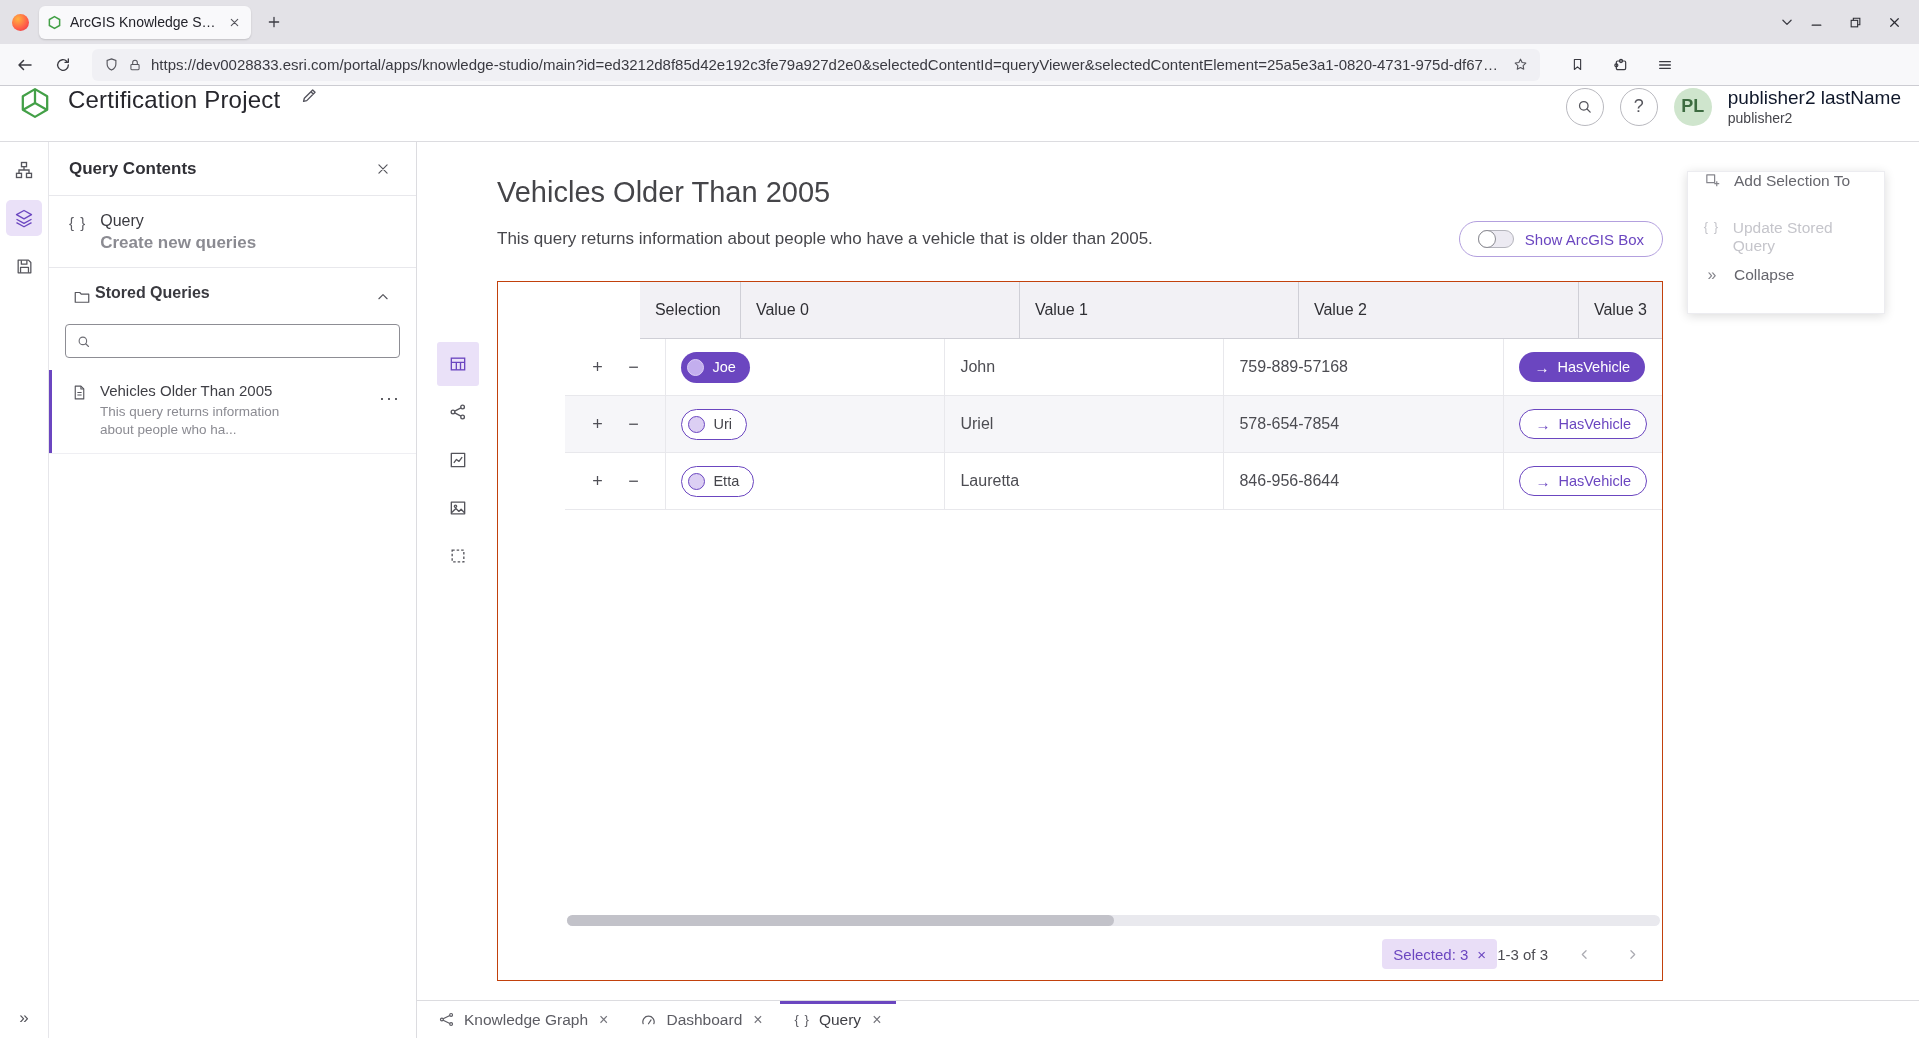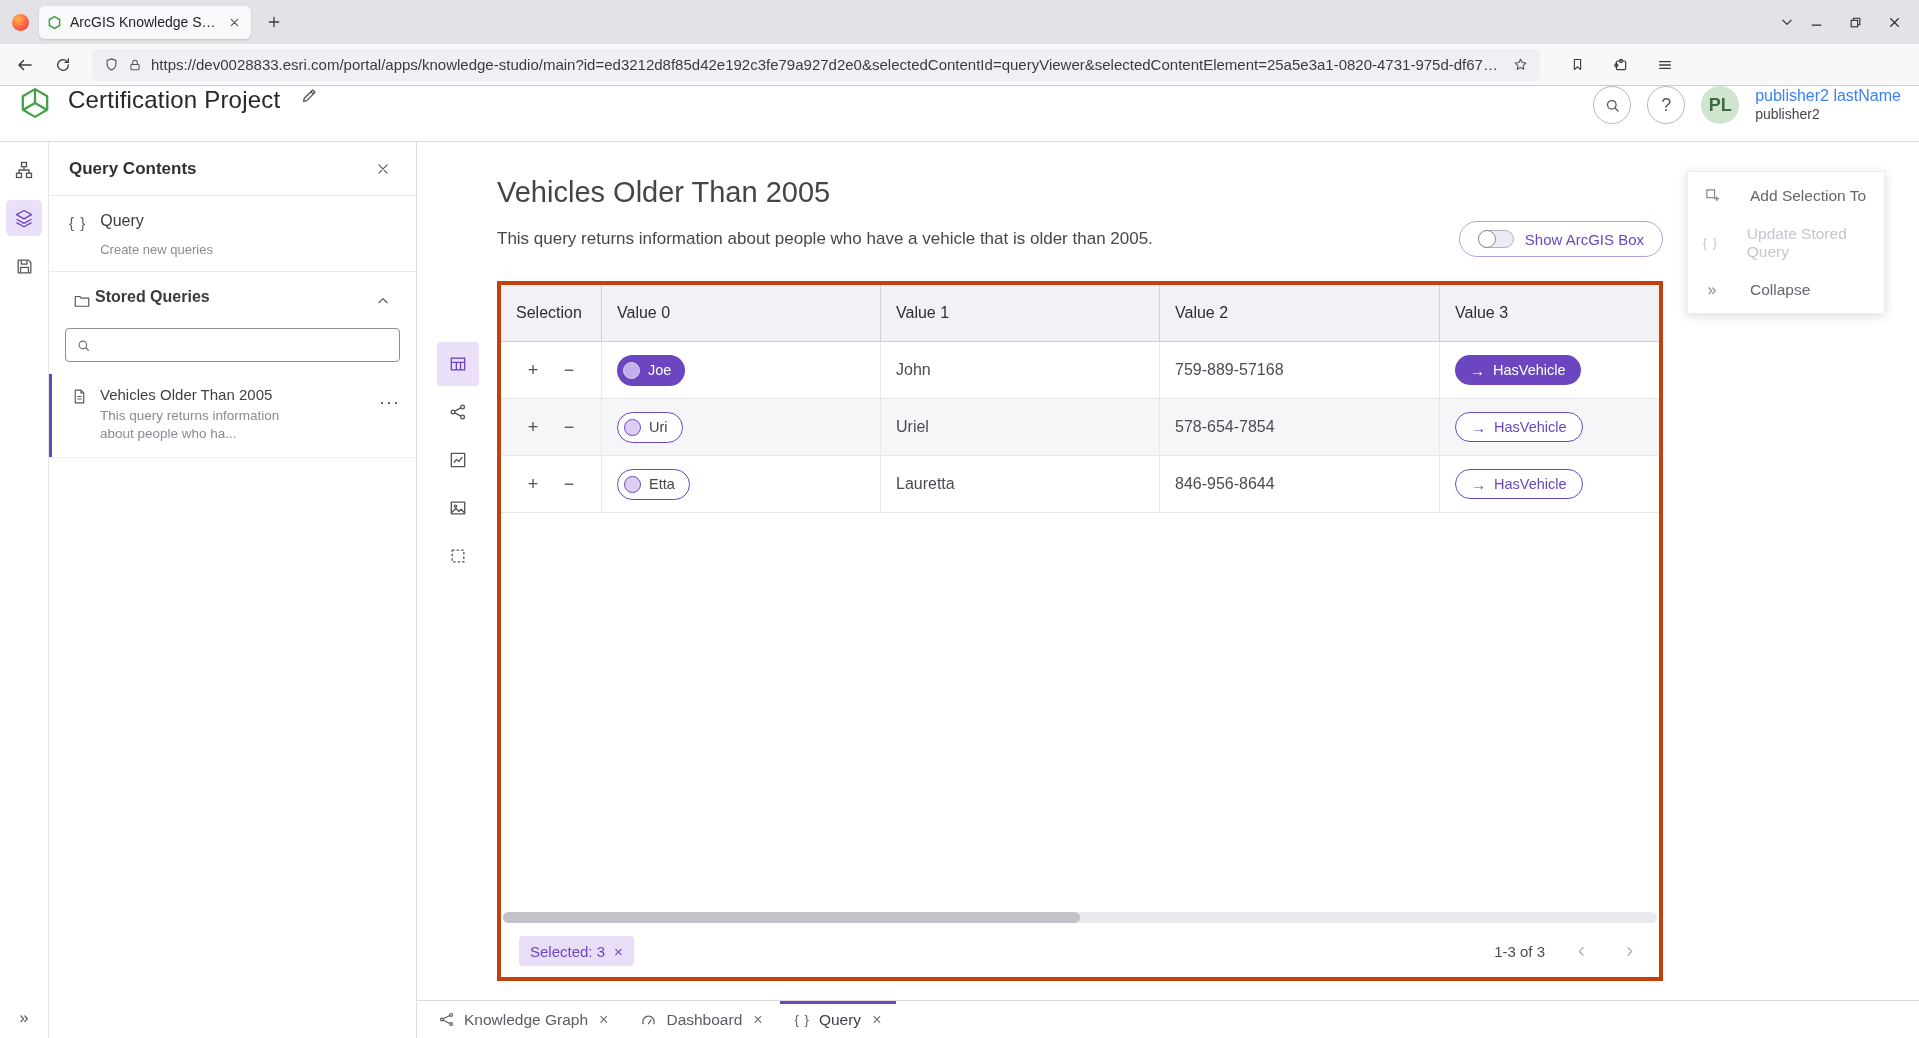--- a/index.html
+++ b/index.html
@@ -34,40 +34,40 @@
 
   
   .app-header{height:56px;background:#fff;border-bottom:1px solid #dcdce0;display:flex;align-items:flex-start;padding:0 18px;gap:16px;flex:0 0 auto;}
   .app-logo{width:34px;height:34px;color:#43a047;}
   .app-title{font-size:24px;font-weight:500;color:#26262c;letter-spacing:.2px;}
   .pencil{color:#52525c;margin-left:4px;}
   .hdr-right{margin-left:auto;display:flex;align-items:center;gap:16px;}
   .circle-btn{width:38px;height:38px;border:1px solid #b9b9bf;border-radius:50%;display:flex;align-items:center;justify-content:center;color:#55555c;font-size:18px;}
   .avatar{width:38px;height:38px;border-radius:50%;background:#cfe5cd;color:#3d6b40;font-size:18px;font-weight:700;display:flex;align-items:center;justify-content:center;}
   .user-block{display:flex;flex-direction:column;line-height:1.25;}
-  .user-name{font-size:16px;color:#3b82f6;}
+  .user-name{font-size:19px;color:#0f172a;}
   .user-sub{font-size:14px;color:#45454b;}
 
   
   .app-body{flex:1;display:flex;min-height:0;}
 
   .rail{width:49px;border-right:1px solid #e6e6ea;display:flex;flex-direction:column;align-items:center;padding-top:10px;gap:12px;flex:0 0 auto;}
   .rail-btn{width:36px;height:36px;display:flex;align-items:center;justify-content:center;color:#55555c;border-radius:5px;}
   .rail-btn.active{background:var(--accent-light);color:var(--accent);}
   .rail-expand{margin-top:auto;margin-bottom:10px;font-size:17px;color:#55555c;}
 
   
   .left-panel{width:368px;border-right:1px solid #dcdce0;display:flex;flex-direction:column;flex:0 0 auto;background:#fff;}
   .panel-head{height:54px;display:flex;align-items:center;justify-content:space-between;padding:0 20px;border-bottom:1px solid #e8e8ec;}
   .panel-title{font-size:17px;font-weight:700;color:#303036;}
   .icon-btn{color:#55555c;display:flex;align-items:center;justify-content:center;width:26px;height:26px;}
   .new-query{display:flex;gap:14px;padding:16px 20px 14px;border-bottom:1px solid #e8e8ec;align-items:flex-start;}
   .braces{font-size:15px;color:#5d5d64;letter-spacing:1px;margin-top:2px;}
   .nq-title{font-size:16px;color:#3a3a40;}
-  .nq-sub{font-size:13px;color:#8b8b92;margin-top:12px;}
+  .nq-sub{font-size:17px;color:#8b8b92;margin-top:3px;font-weight:bold;}
   .stored-head{display:flex;align-items:flex-start;padding:16px 20px 10px;}
   .stored-title{font-size:16px;font-weight:700;color:#3a3a40;flex:1;}
   .search-box{margin:4px 16px 12px;height:34px;border:1px solid #8d8d94;border-radius:4px;display:flex;align-items:center;padding:0 10px;color:#6e6e75;}
   .stored-item{position:relative;display:flex;gap:12px;padding:12px 16px 14px 22px;border-bottom:1px solid #efeff3;align-items:flex-start;}
   .stored-item .sel-bar{position:absolute;left:0;top:0;bottom:0;width:3px;background:var(--accent);}
   .si-doc{color:#55555c;margin-top:2px;}
   .si-body{flex:1;min-width:0;}
   .si-title{font-size:15px;color:#3f3f45;}
   .si-desc{font-size:13.5px;color:#8b8b92;margin-top:4px;line-height:1.35;max-width:205px;}
   .kebab{font-size:18px;color:#45454b;letter-spacing:1px;margin-top:6px;}
@@ -80,21 +80,21 @@
 
   .content{padding:34px 0 0 80px;}
   .q-title{font-size:29px;font-weight:500;color:#454549;}
   .desc-row{width:1166px;margin-top:12px;display:flex;align-items:center;justify-content:space-between;}
   .q-desc{font-size:17px;color:#47474c;}
   .toggle-pill{display:flex;align-items:center;gap:11px;border:1px solid #b3a0de;border-radius:20px;padding:8px 18px;color:var(--accent);font-size:15px;background:#fff;}
   .tg-track{width:36px;height:18px;border-radius:10px;background:#eceaf2;border:1px solid #b4b4bc;position:relative;}
   .tg-knob{position:absolute;left:-1px;top:-1px;width:18px;height:18px;border-radius:50%;background:#fff;border:1px solid #8b8b92;}
 
   
-  .table-card{margin-top:24px;width:1166px;height:700px;border:4px solid #c2410c;display:flex;flex-direction:column;background:#fff;}
+  .table-card{margin-top:24px;width:1166px;height:700px;border:1px solid #c2410c;display:flex;flex-direction:column;background:#fff;align-items:flex-end;}
   .trow{display:flex;}
   .thead{background:#f2f1f5;border-bottom:1px solid #cfcfd6;height:57px;flex:0 0 auto;}
   .thead .cell{font-size:16px;color:#2f2f34;border-right:1px solid #cfcfd6;}
   .cell{display:flex;align-items:center;padding:0 15px;}
   .c-sel{width:101px;flex:0 0 auto;}
   .c-v0{width:279px;flex:0 0 auto;}
   .c-v1{width:279px;flex:0 0 auto;}
   .c-v2{width:280px;flex:0 0 auto;}
   .c-v3{flex:1;}
   .cell:last-child{border-right:none !important;}
@@ -118,21 +118,21 @@
   .hthumb{position:absolute;left:0;top:0;height:11px;width:50%;background:#c2c2c9;border-radius:6px;}
   .tfoot{height:52px;flex:0 0 auto;display:flex;align-items:center;justify-content:space-between;padding:0 18px;}
   .sel-chip{background:#e9def7;color:var(--accent);border-radius:4px;height:30px;display:inline-flex;align-items:center;gap:9px;padding:0 11px;font-size:15px;}
   .sel-chip .x{font-size:15px;}
   .pager{display:flex;align-items:center;gap:24px;}
   .pager-label{font-size:15px;color:#4c4c52;}
   .pg-btn{color:#ababb2;width:24px;height:24px;display:flex;align-items:center;justify-content:center;}
 
   
   .context-menu{position:absolute;top:29px;left:1270px;width:198px;background:#fff;border:1px solid #ececf0;box-shadow:0 2px 10px rgba(0,0,0,.14);z-index:5;}
-  .cm-item{height:47px;display:flex;align-items:center;gap:28px;padding:0 14px;font-size:15.5px;color:#66666d;}
+  .cm-item{height:47px;display:flex;gap:12px;padding:0 14px;font-size:15.5px;color:#66666d;}
   .cm-item .cm-icn{width:20px;display:flex;justify-content:center;color:#85858c;}
   .cm-item.disabled{color:#c5c5cb;}
   .cm-item.disabled .cm-icn{color:#c5c5cb;}
   .cm-braces{font-size:13px;letter-spacing:1px;}
   .cm-chev{font-size:16px;}
 
   
   .bottom-tabs{position:absolute;left:0;right:0;bottom:0;height:38px;border-top:1px solid #dcdce0;background:#fff;display:flex;align-items:stretch;padding-left:6px;gap:2px;z-index:4;}
   .btab{position:relative;display:flex;align-items:center;gap:9px;padding:0 15px;font-size:15.5px;color:#5c5c63;}
   .btab .b-icn{color:#5c5c63;display:flex;}

